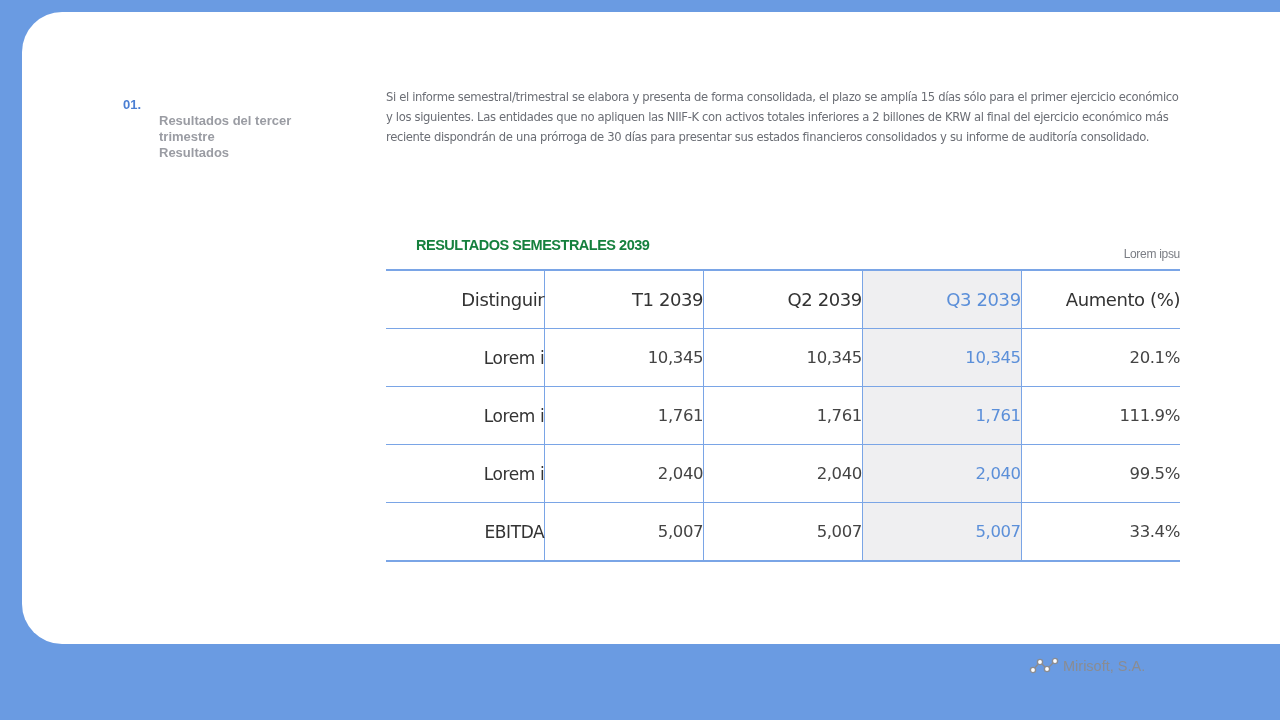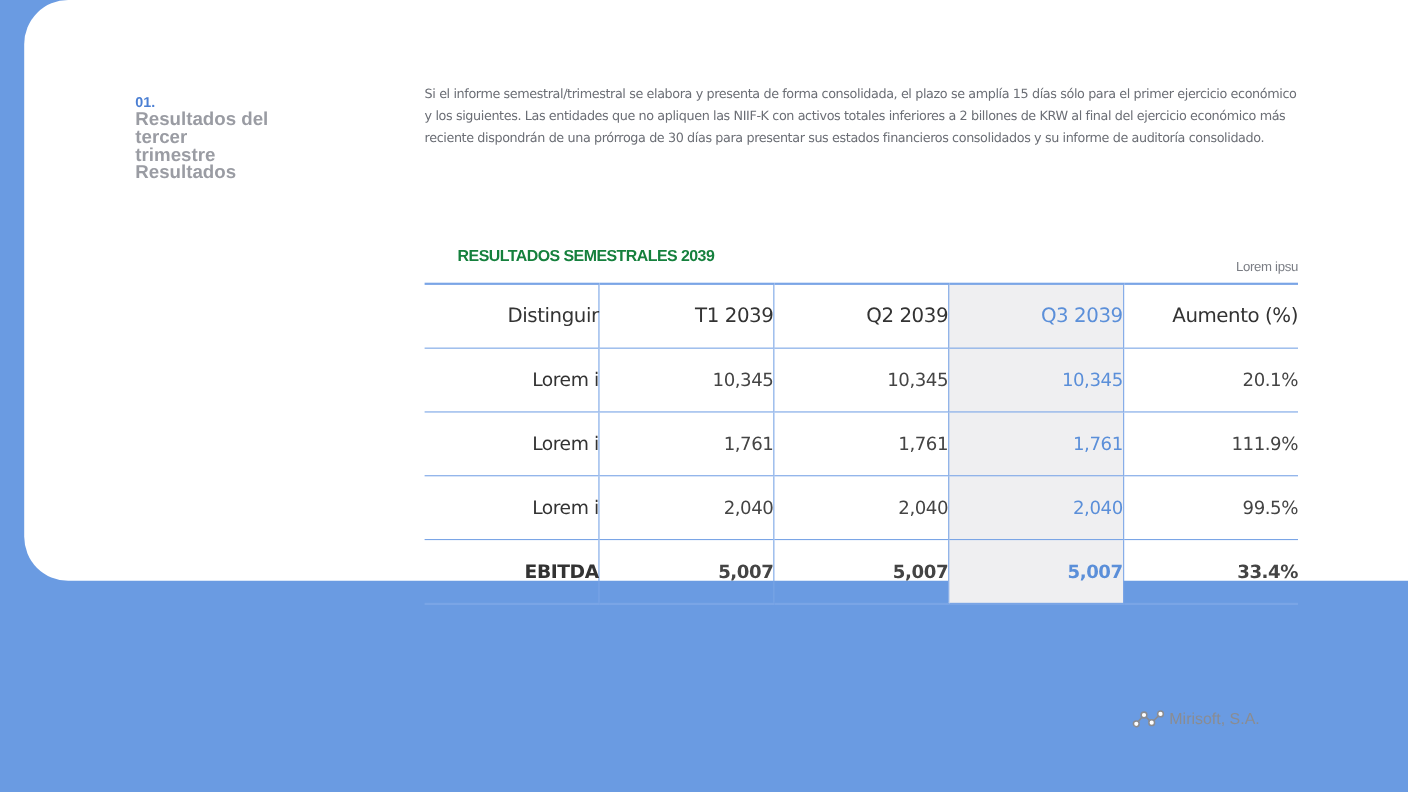--- a/index.html
+++ b/index.html
@@ -3,28 +3,28 @@
   <meta charset="utf-8">
   <style>
     html, body { margin: 0; padding: 0; }
     body {
       width: 1280px; height: 720px; overflow: hidden;
       background: #6a9be2;
       font-family: "Liberation Sans", sans-serif;
       position: relative;
     }
     .sheet {
-      position: absolute; left: 22px; top: 0; width: 1258px; height: 528px;
+      position: absolute; left: 22px; top: 12px; width: 1258px; height: 632px;
       background: #ffffff;
       border-top-left-radius: 40px;
       border-bottom-left-radius: 40px;
     }
     .section-label { position: absolute; left: 101px; top: 85px; width: 170px; }
     .section-num { color: #4b7fd3; font-weight: bold; font-size: 13px; line-height: 16px; }
-    .section-title { color: #9a9ca3; font-weight: bold; font-size: 17px; line-height: 16px; }
+    .section-title { color: #9a9ca3; font-weight: bold; font-size: 13px; line-height: 16px; margin-left: 36px; }
     .intro {
       position: absolute; left: 386px; top: 75px; width: 800px;
       color: #6b6e75; font-size: 11.6px; line-height: 20px;
       font-family: "DejaVu Sans", sans-serif; letter-spacing: -0.35px;
     }
     .table-title {
       position: absolute; left: 386px; top: 225px;
       color: #15803d; font-weight: bold; font-size: 14.5px; letter-spacing: -0.5px; margin-left: 30px;
     }
     .unit {
@@ -38,21 +38,21 @@
       font-family: "DejaVu Sans", sans-serif;
     }
     table.results th, table.results td {
       height: 57px; text-align: right; vertical-align: middle;
       border-top: 1px solid #7aa5e6; border-left: 1px solid #7aa5e6;
       font-size: 16.5px; color: #444; letter-spacing: -0.4px; padding: 0;
     }
     table.results th { font-size: 18px; color: #333; font-weight: normal; }
     table.results tr > *:first-child { border-left: none; }
     table.results thead tr th { border-top: 2px solid #7aa5e6; }
-    table.results tbody tr:last-child td { border-bottom: 2px solid #7aa5e6; font-weight: bold; }
+    table.results tbody tr:last-child td { border-bottom: 2px solid #7aa5e6; }
     table.results td.rowhead { color: #333; font-size: 17px; }
     table.results .hl { background: #efeff1; color: #5b8fd9; padding-left: 19px; }
     .footer {
       position: absolute; left: 1029px; top: 645px;
       display: flex; align-items: center; gap: 4px;
       color: #8a8c92; font-size: 14.5px;
     }
     .footer svg { display: block; }
   </style>
 </head>

